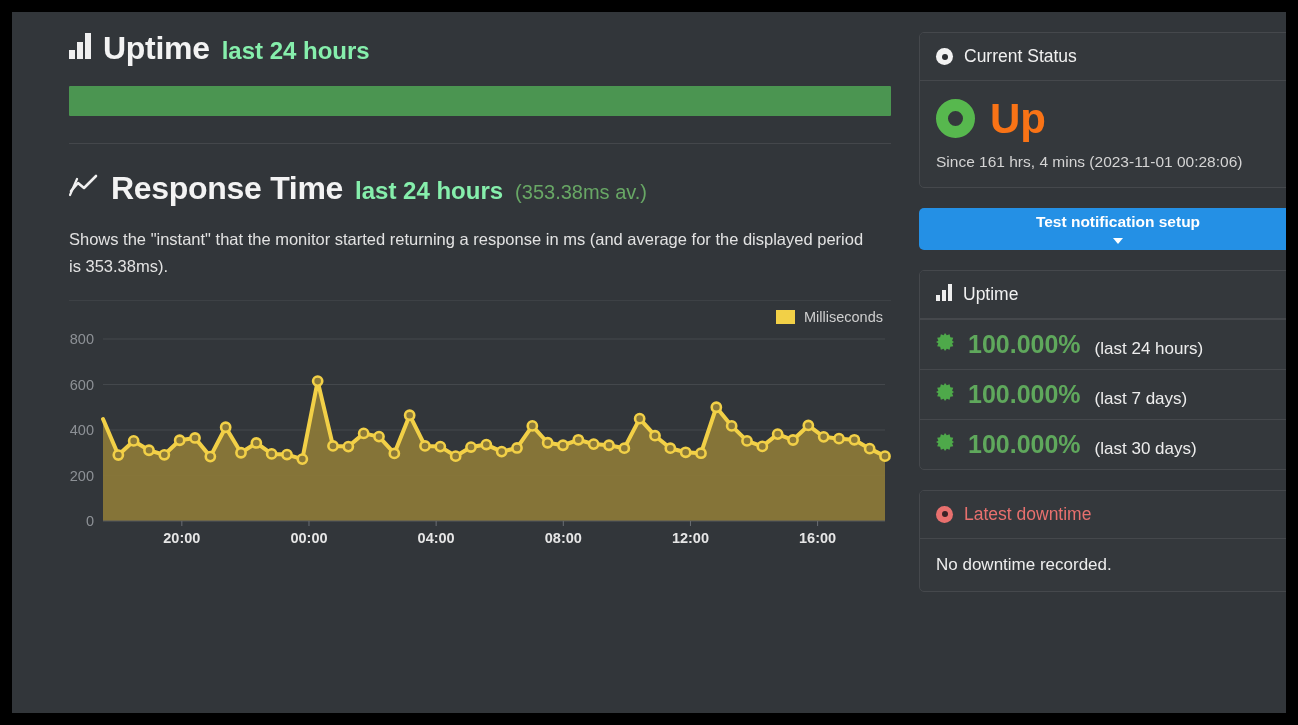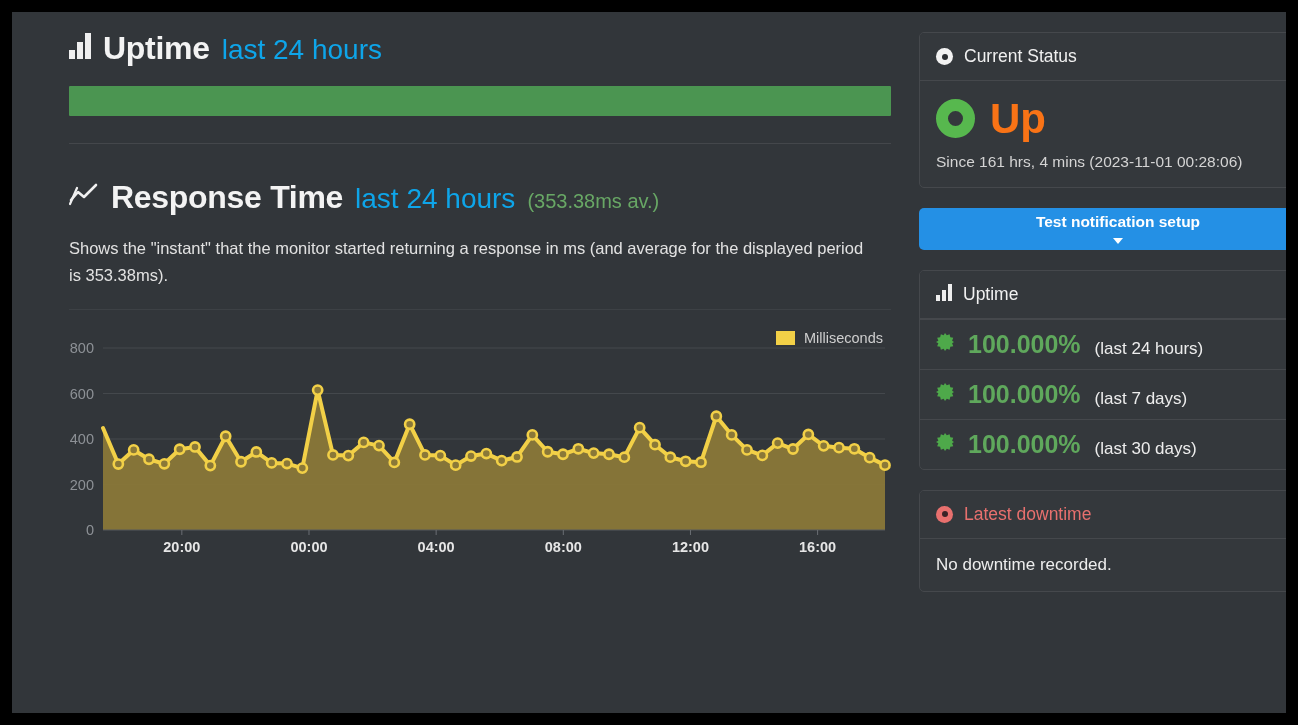--- a/index.html
+++ b/index.html
@@ -31,21 +31,21 @@
     align-items: baseline;
     gap: 12px;
     padding: 0 0 0 2px;
   }
   .sec-icon { flex: 0 0 auto; display: inline-block; align-self: center; }
   .sec-title {
     font-size: 32px; font-weight: 700; color: #f3f3f3;
     letter-spacing: -0.3px; line-height: 1;
   }
   .sec-sub {
-    font-size: 28px; font-weight: 400; color: #0ea5e9;
+    font-size: 24px; font-weight: 700; color: #86efac;
     line-height: 1;
   }
   .sec-sub2 {
     font-size: 20px; font-weight: 400; color: #68a765;
     line-height: 1;
   }
 
   
   .bars { display: inline-flex; align-items: flex-end; gap: 2px; height: 26px; }
   .bars i { display: block; width: 6px; background: #efefef; }
@@ -63,33 +63,33 @@
   #uptime-bar {
     height: 30px; width: 100%;
     background: #4b9551;
     border-radius: 1px;
   }
   .hr {
     height: 1px; background: #44474b;
     margin: 27px 2px 0 2px;
   }
 
-  #resp-block { margin-top: 37px; }
+  #resp-block { margin-top: 28px; }
   #resp-desc {
     margin-top: 22px;
     font-size: 16.5px; line-height: 1.62; color: #e2e2e2;
     max-width: 812px;
     padding: 0 2px;
   }
   .hr2 { height:1px; background:#3d4145; margin: 21px 2px 0 2px; }
 
   
   #chart-area { position: relative; margin-top: 4px; height: 250px; }
   #legend {
-    position: absolute; right: 10px; top: 16px;
+    position: absolute; right: 10px; top: 4px;
     display: flex; align-items: center; gap: 9px;
   }
   #legend .swatch { width: 19px; height: 14px; background: #f2d047; display:block; }
   #legend .lbl { font-size: 14.5px; color: #cfcfcf; }
 
   #plot { position: absolute; left: 0; top: 26px; width: 826px; height: 224px; }
   #plot svg { display: block; }
 
   
   #right { width: 398px; flex: 0 0 398px; display: flex; flex-direction: column; }

